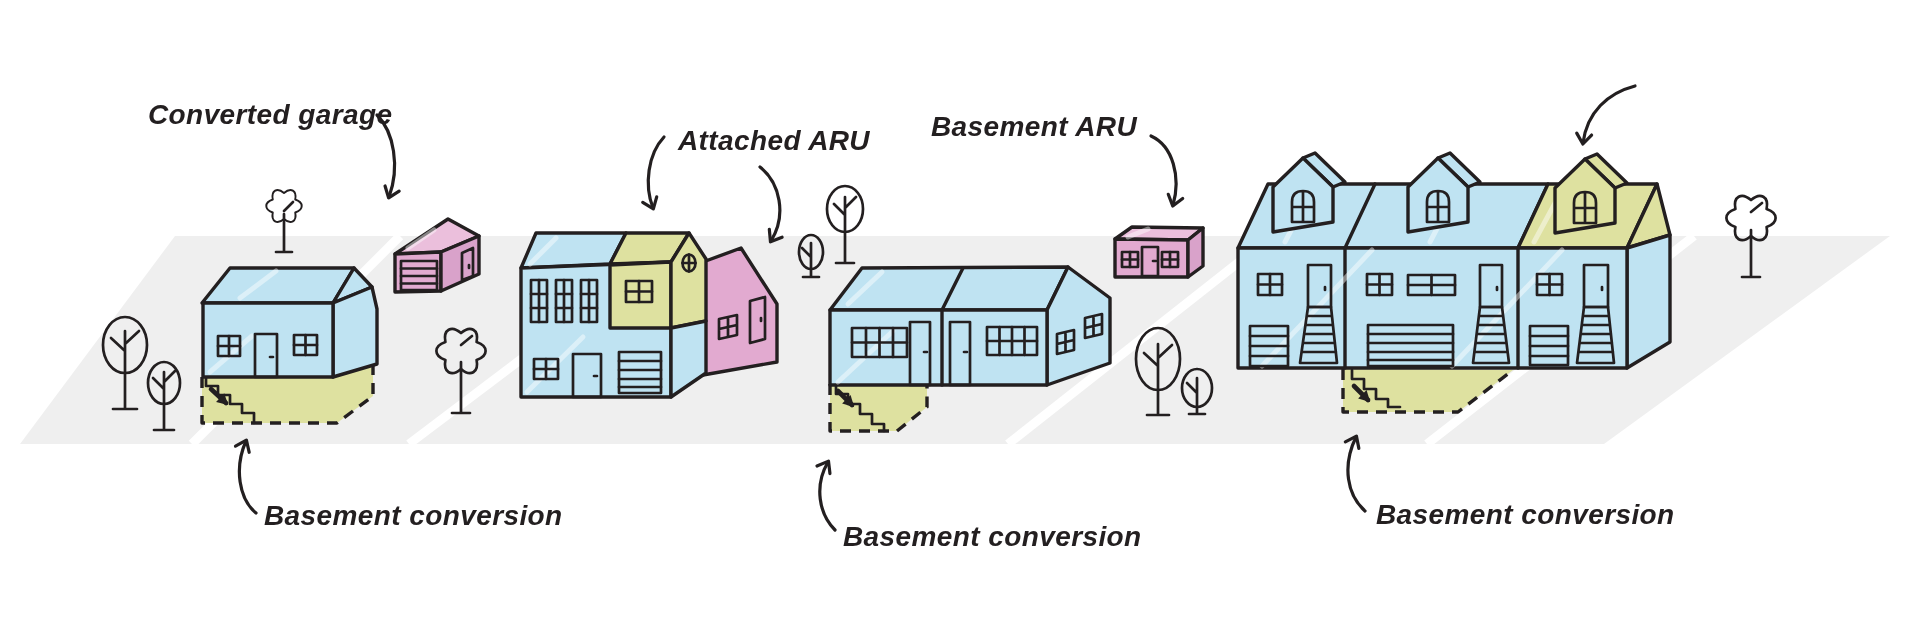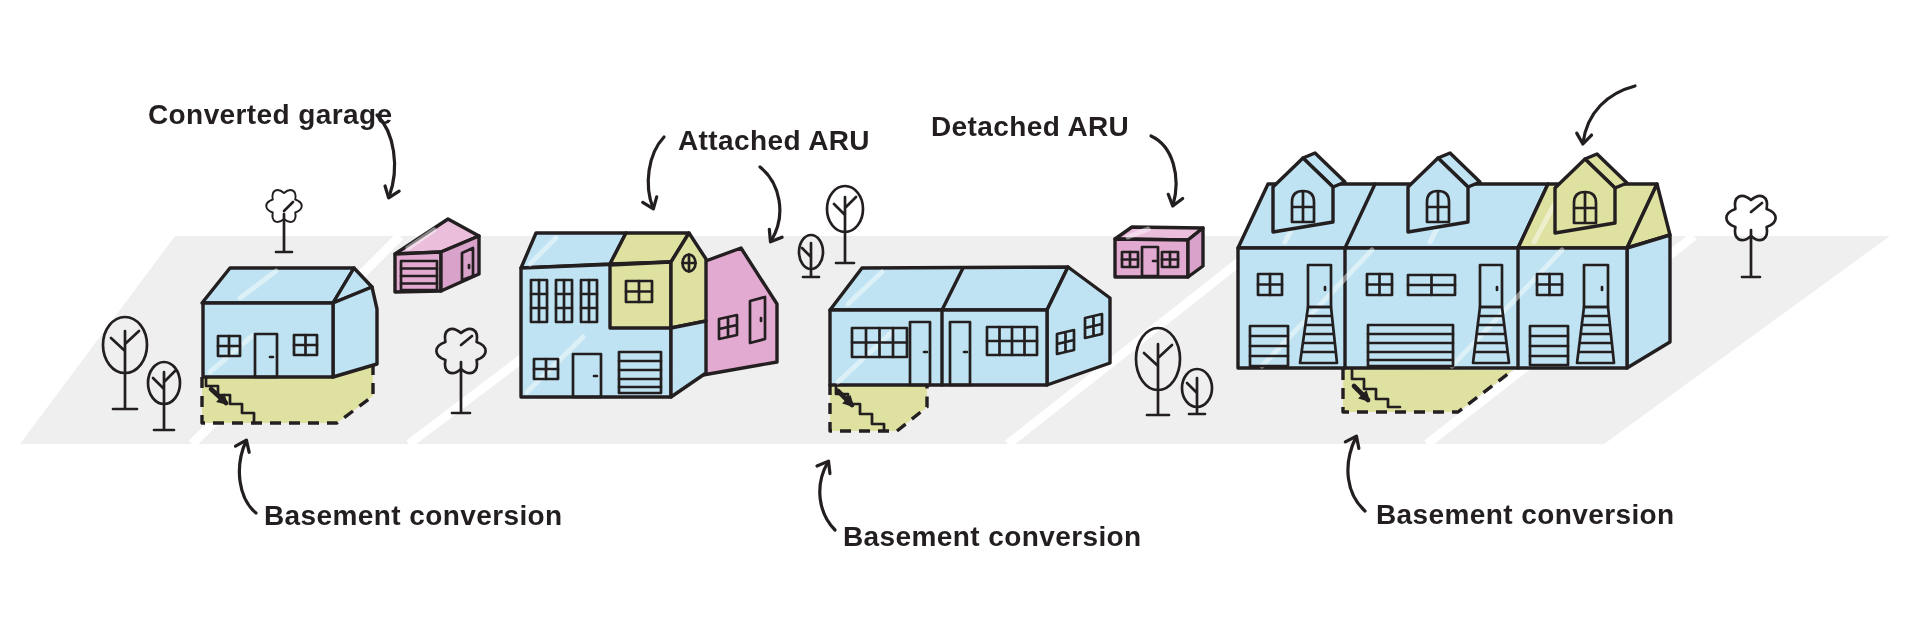--- a/index.html
+++ b/index.html
@@ -1,17 +1,17 @@
 <!DOCTYPE html>
 <html style="--house_blue: #bfe3f2; --conversion_yellow: #dee1a0; --aru_pink: #e2aad0; --aru_pink_roof: #ebbfdc; --aru_pink_side: #d9a2ca; --ground_gray: #efefef; --line: #231f20; --text: #231f20; --background: #ffffff;"><head>
 <meta charset="utf-8">
 <style>
   html,body{margin:0;padding:0;background:var(--background,#fff);}
   .canvas{position:relative;width:1920px;height:613px;background:var(--background,#fff);overflow:hidden;
-          font-family:"Liberation Sans",sans-serif;}
+          font-family:"Liberation Sans",sans-serif;font-style:italic;}
   .art{position:absolute;left:0;top:0;}
   .label{position:absolute;font-weight:700;font-size:28px;line-height:1.1;letter-spacing:.4px;
          color:var(--text,#231f20);white-space:nowrap;}
   
   .f-blue{fill:var(--house_blue)}
   .f-yellow{fill:var(--conversion_yellow)}
   .f-pink{fill:var(--aru_pink)}
   .f-pinkroof{fill:var(--aru_pink_roof)}
   .f-pinkside{fill:var(--aru_pink_side)}
   .f-ground{fill:var(--ground_gray)}
@@ -329,17 +329,17 @@
       <path class="arrow" d="M1151,136 C1173,146 1181,177 1173,205" marker-end="url(#mV)"></path>
       <path class="arrow" d="M1635,86 C1608,93 1587,112 1583,143" marker-end="url(#mV)"></path>
       <path class="arrow" d="M256,513 C239,499 234,468 246,441" marker-end="url(#mV)"></path>
       <path class="arrow" d="M835,530 C819,514 814,486 828,462" marker-end="url(#mV)"></path>
       <path class="arrow" d="M1365,511 C1347,495 1342,466 1356,437" marker-end="url(#mV)"></path>
     </g>
   </svg>
 
   <div class="label" style="left:148px;top:100px">Converted garage</div>
   <div class="label" style="left:678px;top:126px">Attached ARU</div>
-  <div class="label" style="left:931px;top:112px">Detached ARU</div>
+  <div class="label" style="left:931px;top:112px">Basement ARU</div>
   <div class="label" style="left:264px;top:501px">Basement conversion</div>
   <div class="label" style="left:843px;top:522px">Basement conversion</div>
   <div class="label" style="left:1376px;top:500px">Basement conversion</div>
 </div>
 
 </body></html>

